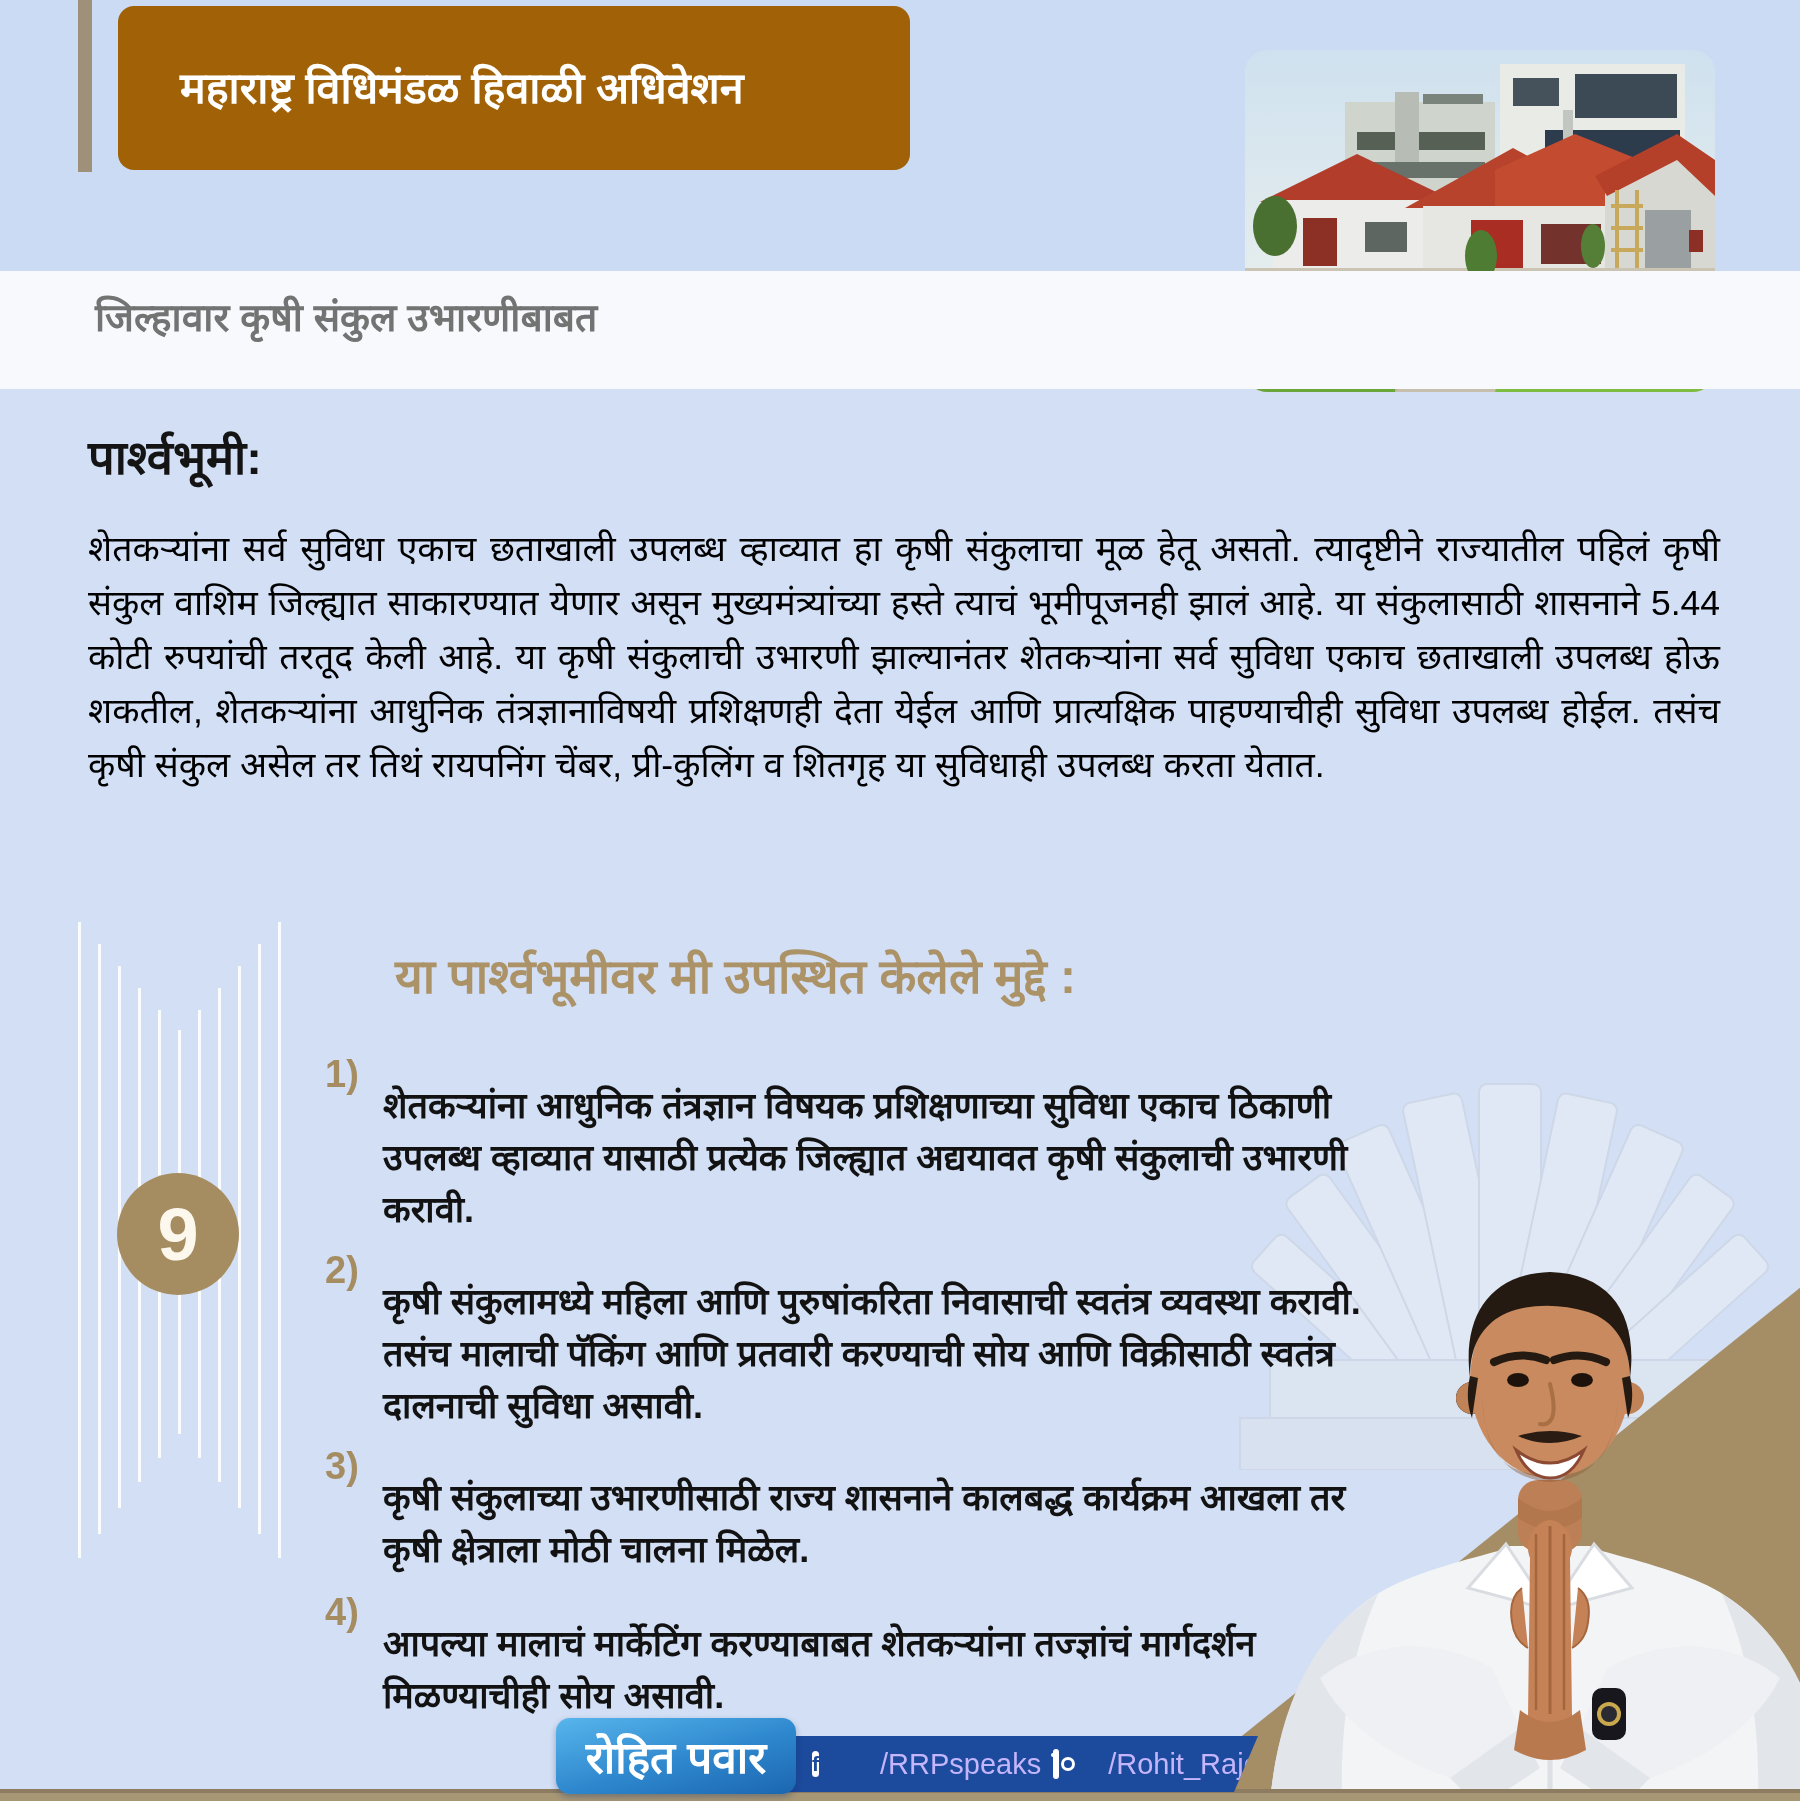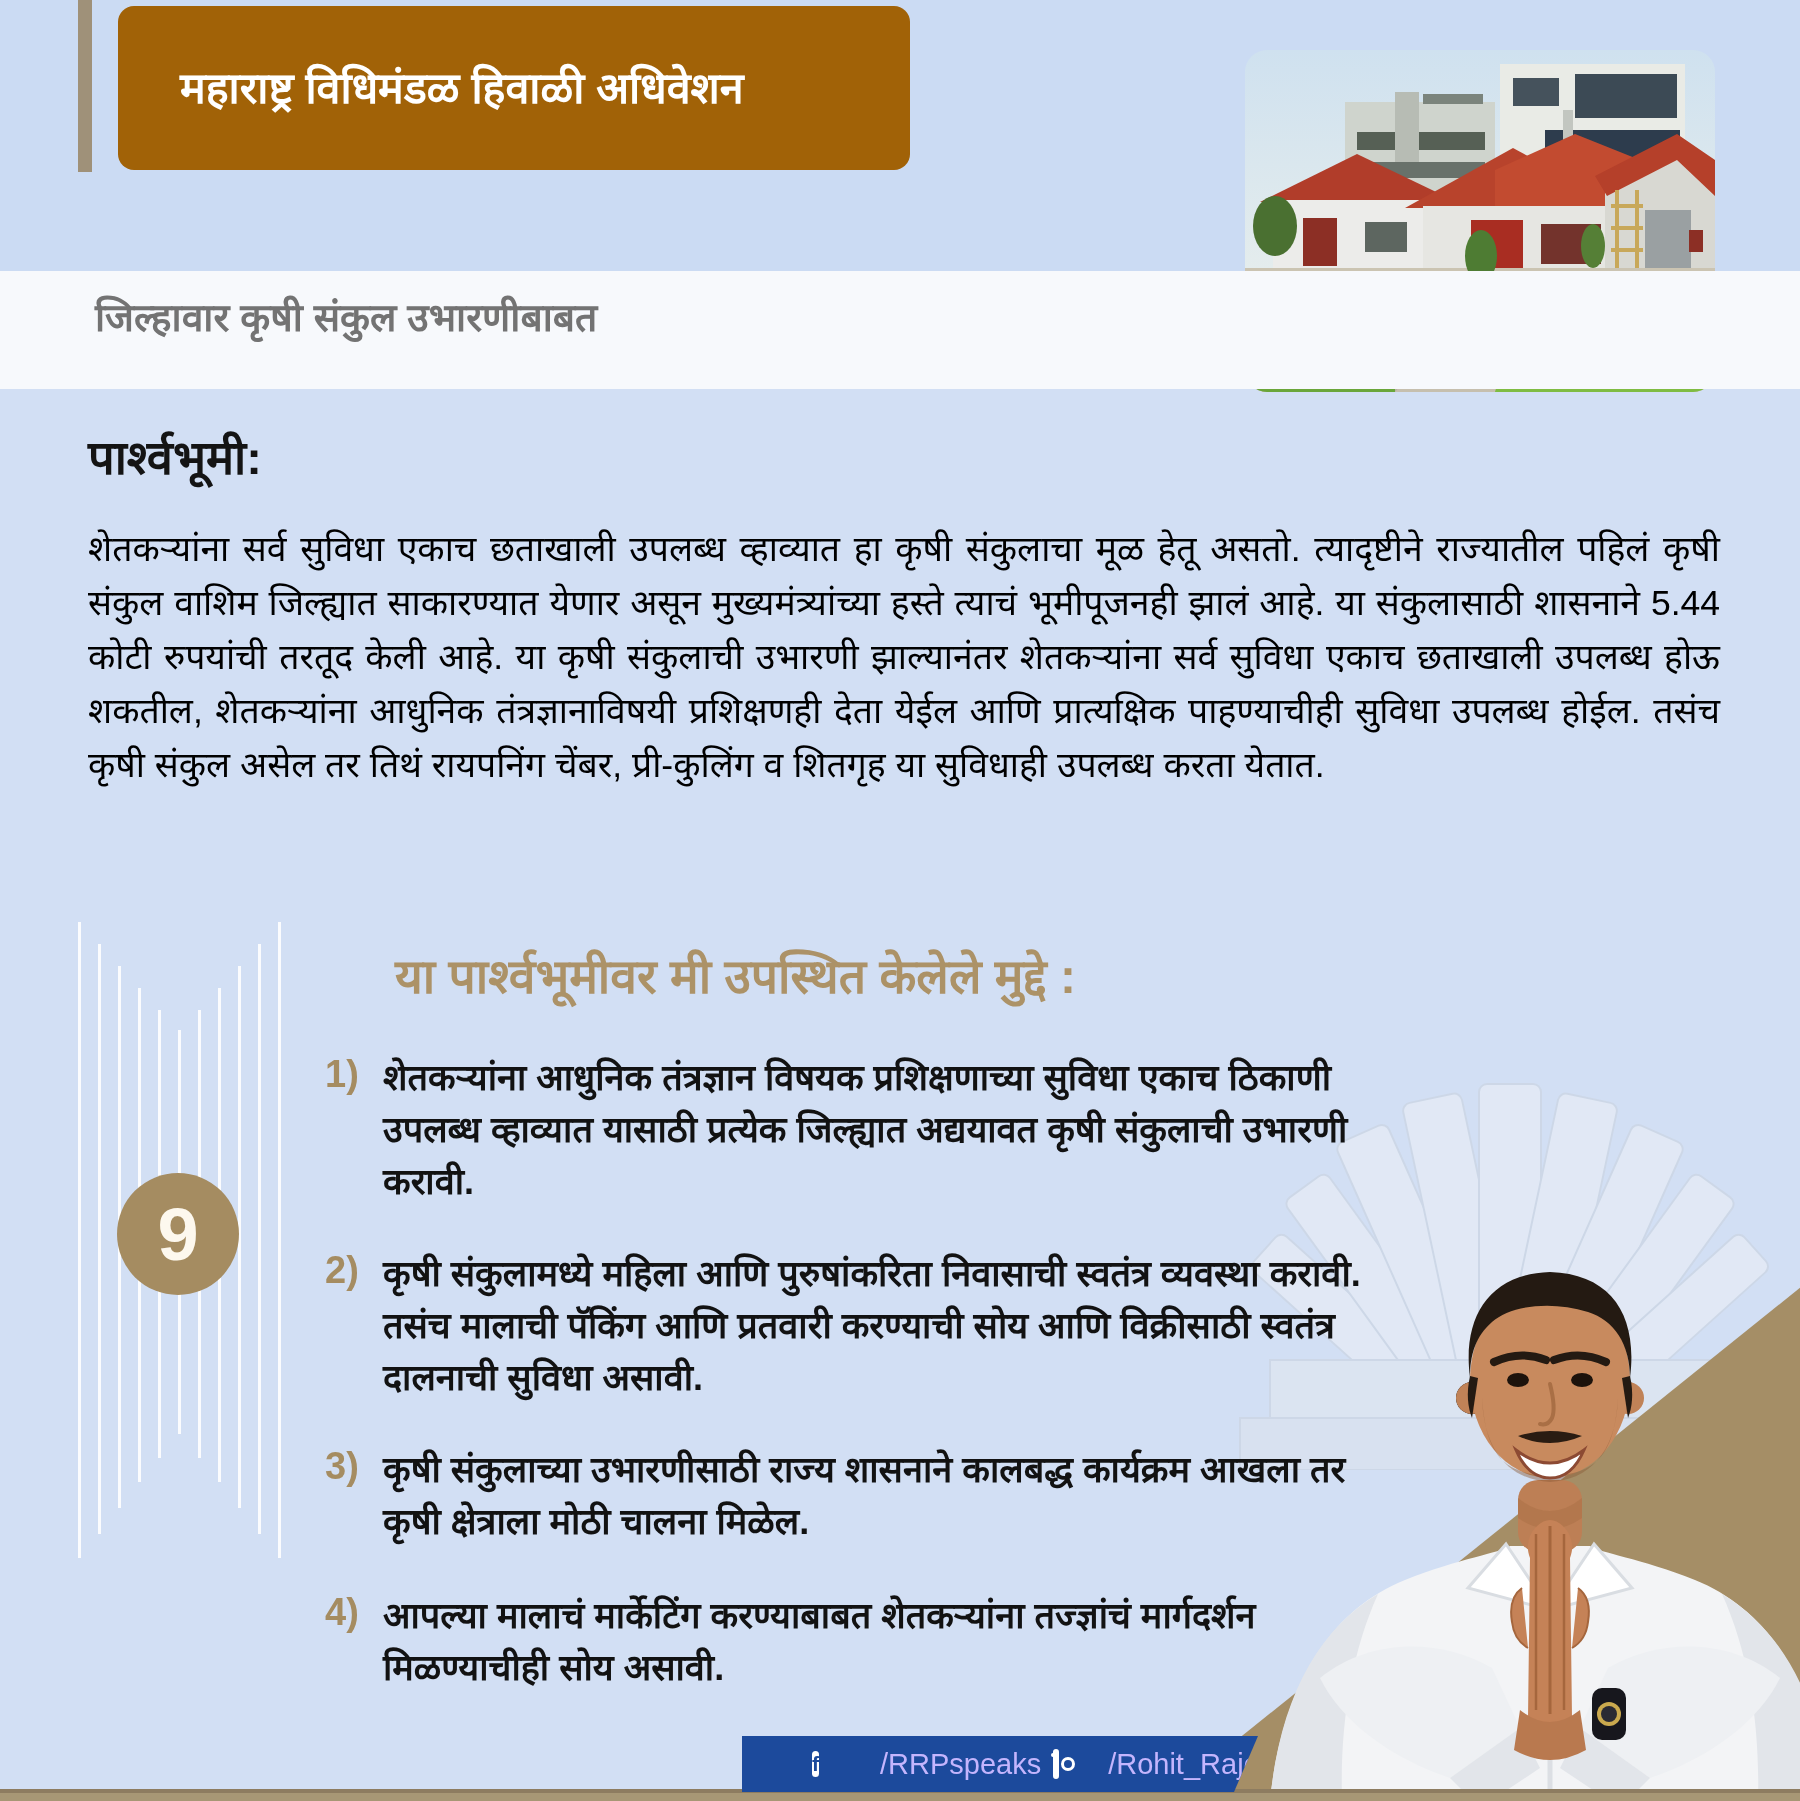--- a/index.html
+++ b/index.html
@@ -31,21 +31,21 @@
   
   .stripe{position:absolute;width:3px;background:rgba(255,255,255,.9);}
   .num-circle{position:absolute;left:117px;top:1173px;width:122px;height:122px;border-radius:50%;
               background:#a58c61;display:flex;align-items:center;justify-content:center;}
   .num-circle span{color:#fdf8ee;font-size:74px;font-weight:700;}
 
   
   .points-heading{position:absolute;left:383px;top:942px;font-size:48px;font-weight:700;color:#ac9267;white-space:nowrap;margin-left:12px;}
   .point{position:absolute;left:325px;width:1070px;display:flex;}
   .point .pnum{flex:0 0 58px;color:#a58c61;font-size:38px;font-weight:700;padding-top:1px;}
-  .point .ptext{flex:1;font-size:36px;font-weight:600;line-height:52px;color:#121212;}
+  .point .ptext{flex:1;font-size:36px;font-weight:600;line-height:52px;color:#121212;margin-top:28px;}
   .p1{top:1052px;} .p2{top:1248px;} .p3{top:1444px;} .p4{top:1590px;}
 
   
   .ghost-building{position:absolute;left:1230px;top:1040px;width:560px;height:430px;opacity:.55;}
   .tan-triangle{position:absolute;left:0;top:0;width:1800px;height:1801px;
                 background:#a58e66;clip-path:polygon(100% 71.5%,100% 100%,64.5% 100%);}
   .man-photo{position:absolute;left:1200px;top:1258px;width:620px;height:543px;}
 
   
   .bottom-strip{position:absolute;left:0;top:1789px;width:1800px;height:12px;background:#a79775;border-top:4px solid #8d7c60;box-sizing:border-box;}
@@ -278,13 +278,16 @@
     <span class="handle">/RRPspeaks</span>
     <div class="ig-icon"></div>
     <span class="handle">/Rohit_Rajendra_Pawar</span>
     <div class="slashes">
         <i></i>
         <i></i>
         <i></i>
       </div>
   </div>
 
+  <div class="logo-badge">
+    <span>रोहित पवार</span>
+  </div>
 </div>
 
 </body></html>

